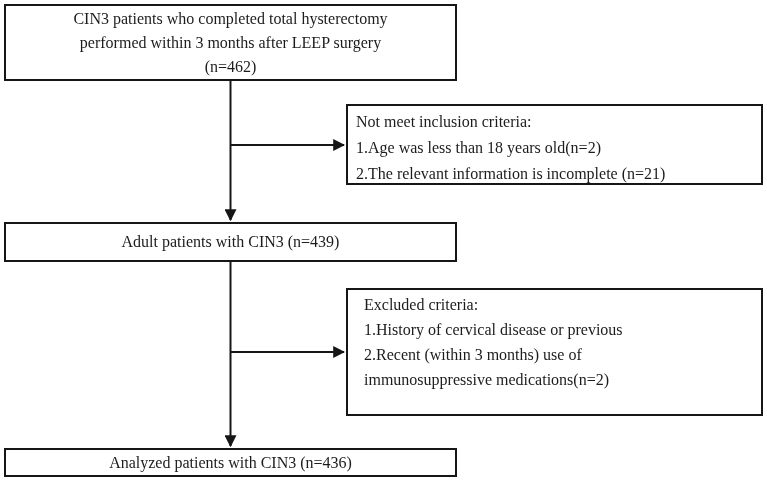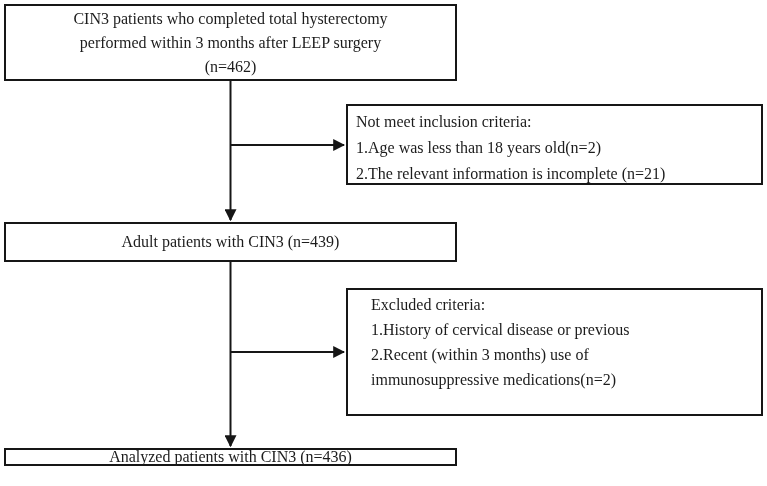--- a/index.html
+++ b/index.html
@@ -43,26 +43,26 @@
     padding: 3px 6px 12px 8px;
     line-height: 26px;
   }
   #node-adult {
     left: 4px; top: 222px;
     width: 453px; height: 40px;
   }
   #node-excluded {
     left: 346px; top: 288px;
     width: 417px; height: 128px;
-    padding: 2px 6px 0 23px;
+    padding: 2px 6px 0 16px;
     line-height: 25px;
   }
   #node-analyzed {
     left: 4px; top: 448px;
-    width: 453px; height: 18px;
+    width: 453px; height: 29px;
   }
   .line { white-space: nowrap; }
   svg.connectors {
     position: absolute;
     left: 0; top: 0;
     width: 767px;
     height: 486px;
     pointer-events: none;
   }
   svg.connectors path.edge {

